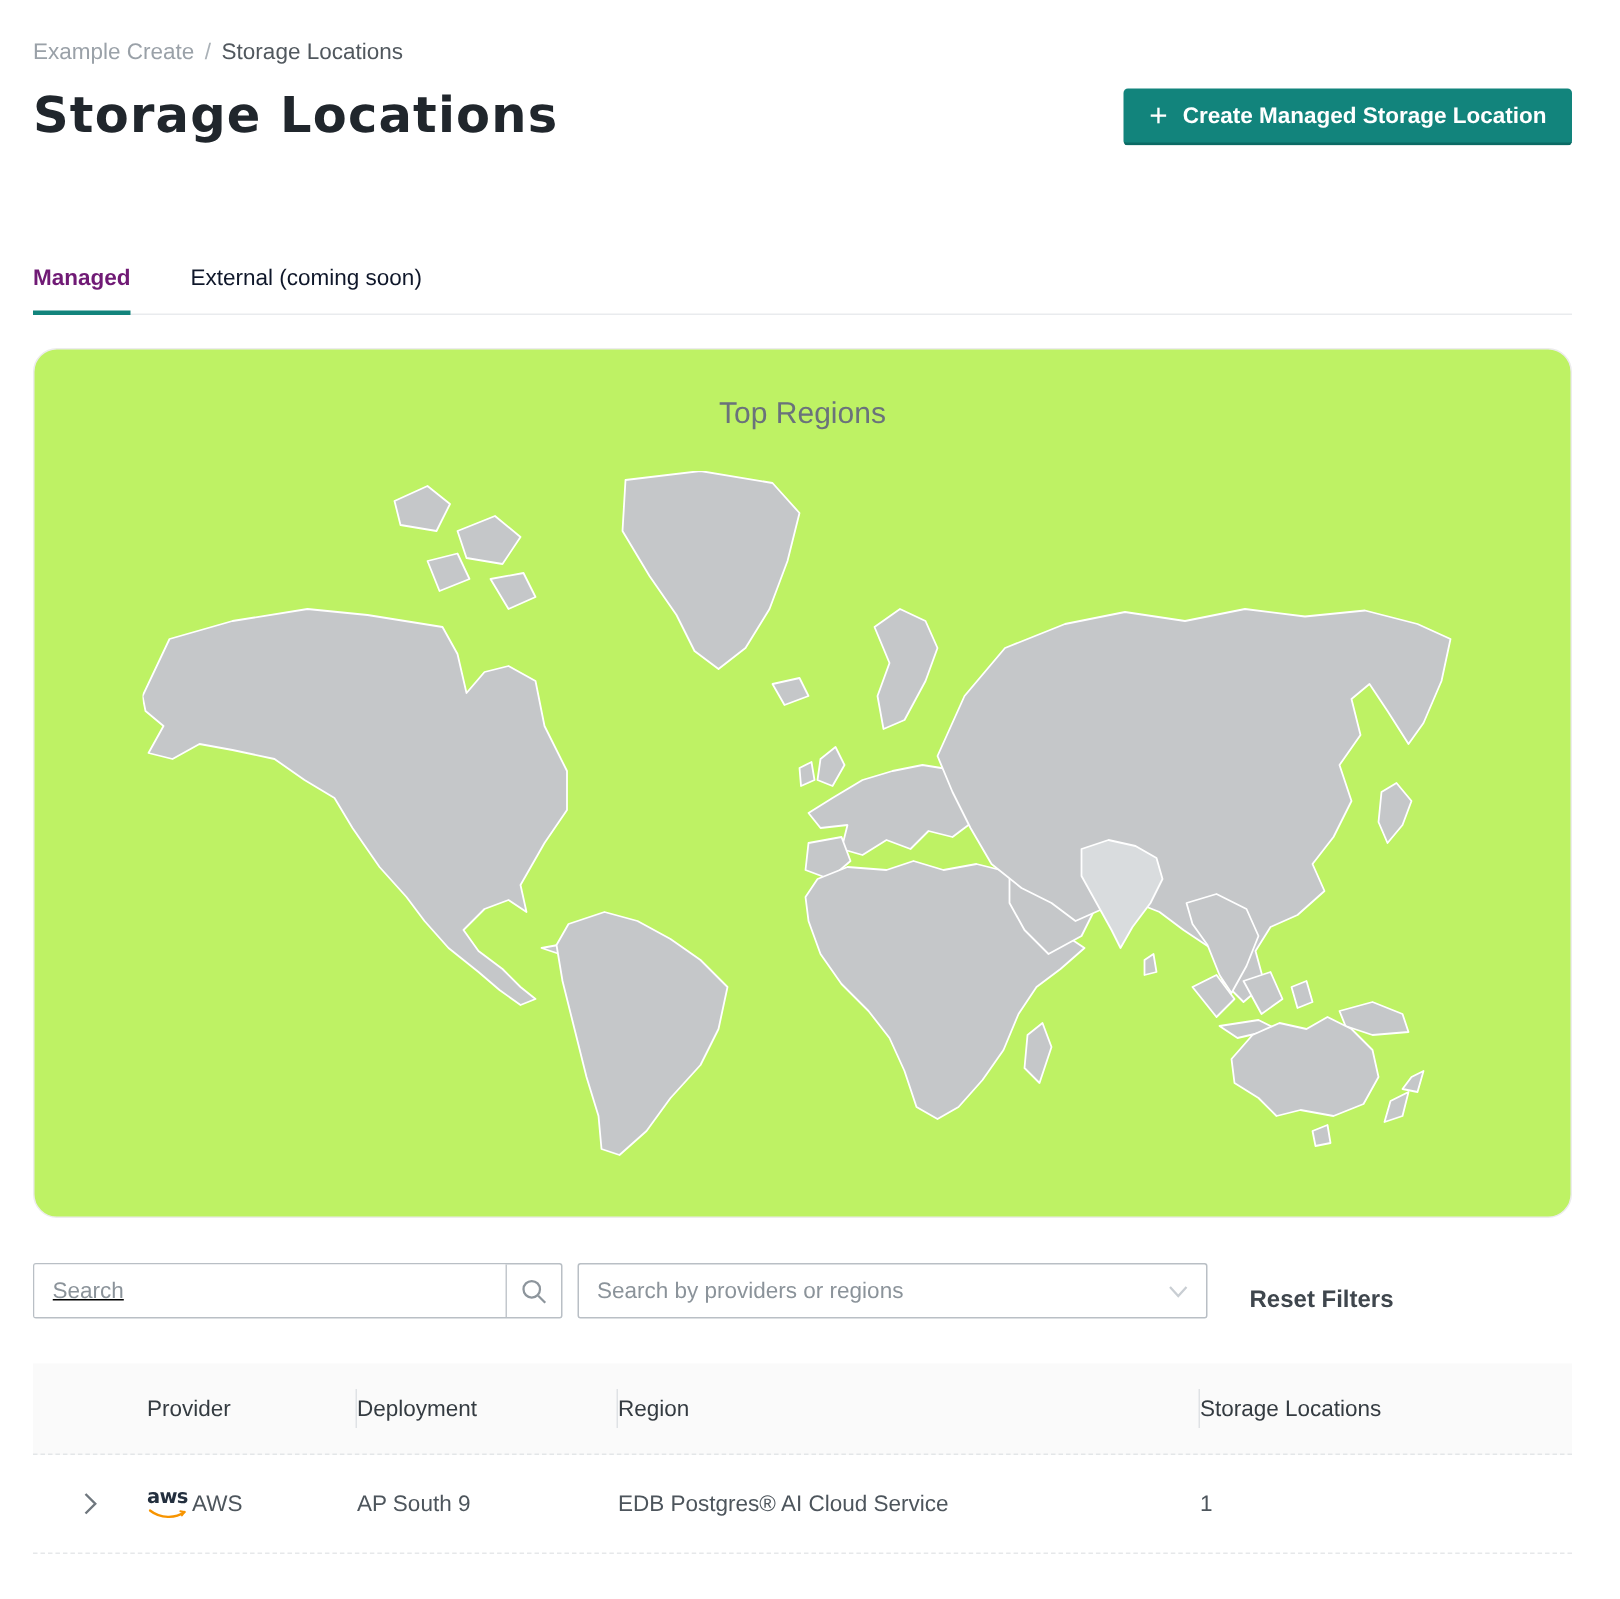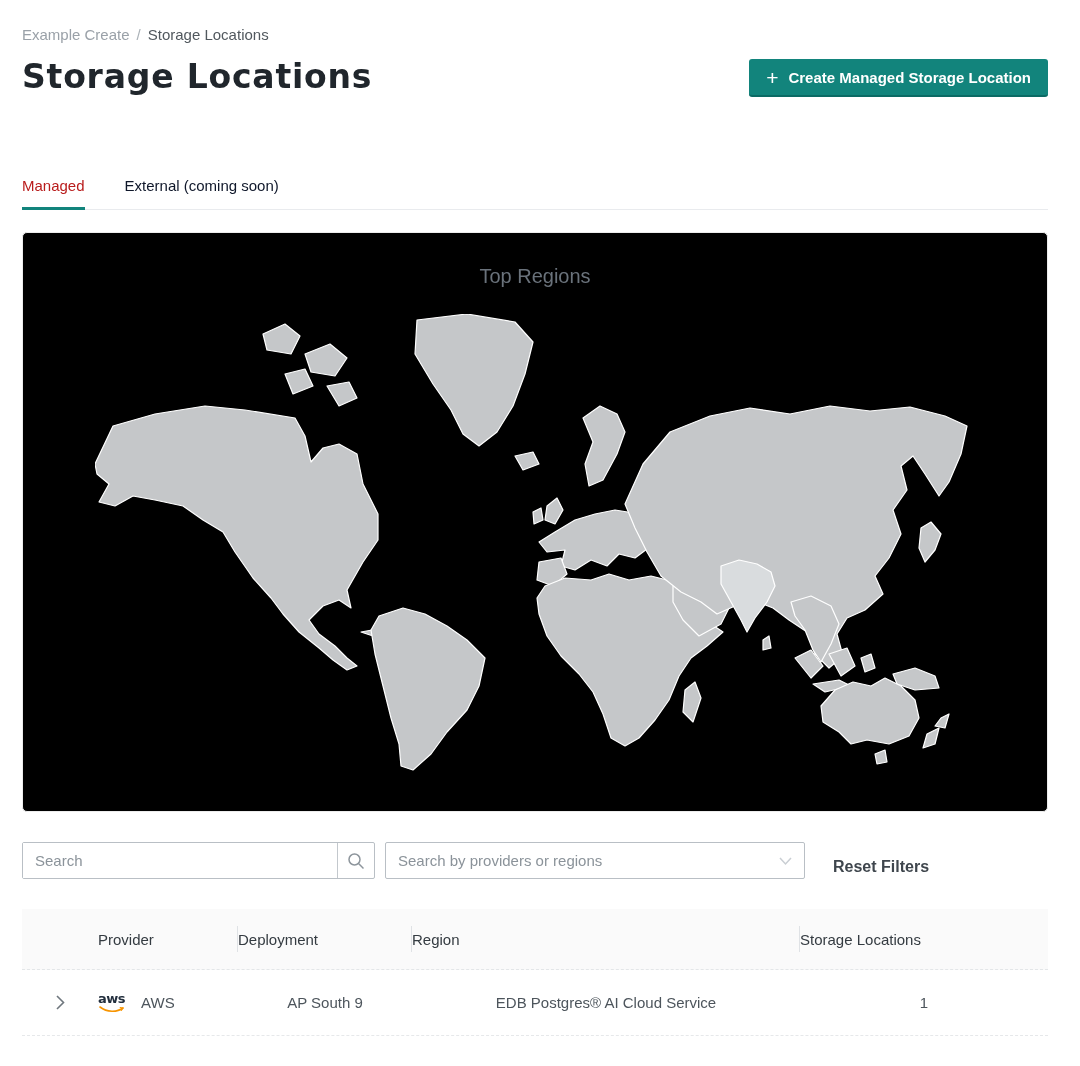--- a/index.html
+++ b/index.html
@@ -18,57 +18,57 @@
     color:#20262c; letter-spacing:0.8px; line-height:40px; }
   .create-btn { display:flex; align-items:center; height:38px; padding:0 17px; margin-top:2px;
     background:#12847C; color:#fff; border:none; border-bottom:2px solid #0b6a64;
     border-radius:3px; font-family:"Liberation Sans", sans-serif;
     font-size:15px; font-weight:700; cursor:pointer; }
   .create-btn .plus { font-weight:300; font-size:21px; margin-right:10px; line-height:1; }
 
   
   .tabs { display:flex; gap:40px; margin-top:80px; border-bottom:1px solid #e9ebee; }
   .tab { font-size:15px; padding-bottom:13px; cursor:pointer; }
-  .tab.active { color:#b91c1c; font-weight:400; border-bottom:3px solid #12847C; margin-bottom:-1px; }
+  .tab.active { color:#701a75; font-weight:700; border-bottom:3px solid #12847C; margin-bottom:-1px; }
   .tab.disabled { color:#0f172a; }
 
   
-  .map-card { margin-top:22px; height:580px; border:1px solid #ececec; border-radius:5px;
-    background:#000000; overflow:hidden; }
+  .map-card { margin-top:22px; height:580px; border:1px solid #ececec; border-radius:16px;
+    background:#bef264; overflow:hidden; }
   .map-card-title { text-align:center; padding-top:32px; font-size:20px; color:#6a727b; }
   .world-map { display:block; margin:26px auto 0; }
 
   
   .filter-row { display:flex; align-items:center; margin-top:30px; }
   .search-box { display:flex; width:353px; height:37px; border:1px solid #b9bfc5;
-    border-radius:2px; background:#fff; }
+    border-radius:2px; background:#fff;text-decoration:underline; }
   .search-box input { flex:1; border:none; outline:none; padding:0 12px; font-size:15px;
     font-family:"Liberation Sans", sans-serif; color:#4d555c; min-width:0; }
   .search-box input::placeholder { color:#8b939a; }
   .search-icon-box { width:37px; display:flex; align-items:center; justify-content:center;
     border-left:1px solid #c3c8cd; cursor:pointer; }
   .select-box { position:relative; width:420px; height:37px; margin-left:10px;
     border:1px solid #b9bfc5; border-radius:2px; background:#fff; display:flex; align-items:center; }
   .select-box input { flex:1; border:none; outline:none; padding:0 12px; font-size:15px;
     font-family:"Liberation Sans", sans-serif; color:#4d555c; min-width:0; background:transparent; }
   .select-box input::placeholder { color:#8b939a; }
   .select-box .chev { position:absolute; right:12px; top:14px; }
   .reset-filters { margin-left:28px; font-size:16px; font-weight:700; color:#3f464d; cursor:pointer;margin-top:13px; }
 
   
   .table { margin-top:30px; }
-  .trow { display:grid; grid-template-columns:76px 140px 174px 388px 1fr; align-items:center;text-align:center; }
+  .trow { display:grid; grid-template-columns:76px 140px 174px 388px 1fr; align-items:center; }
   .thead { height:61px; background:#fafafa; border-bottom:1px dashed #e3e6e8;
     font-size:15px; color:#343b41; font-weight:500; }
   .thead .cell { position:relative; height:100%; display:flex; align-items:center; }
   .thead .cell.divided::after { content:""; position:absolute; right:0; top:50%;
     transform:translateY(-50%); width:1px; height:26px; background:#dfe2e5; }
   .tbody-row { height:66px; border-bottom:1px dashed #e6e8ea; font-size:15px; color:#4d555c; }
   .expand-cell { display:flex; justify-content:center; cursor:pointer; }
-  .provider-cell { display:flex; align-items:center; gap:16px; }
+  .provider-cell { display:flex; align-items:center; gap:3px; }
   .aws-logo { display:flex; flex-direction:column; align-items:center; line-height:1; }
   .aws-logo .aws-word { font-family:"DejaVu Sans", sans-serif; font-size:13px; font-weight:700;
     letter-spacing:-0.5px; color:#232f3e; }
 </style>
 </head>
 <body>
 
 <div class="page">
 
   <div class="breadcrumb">

